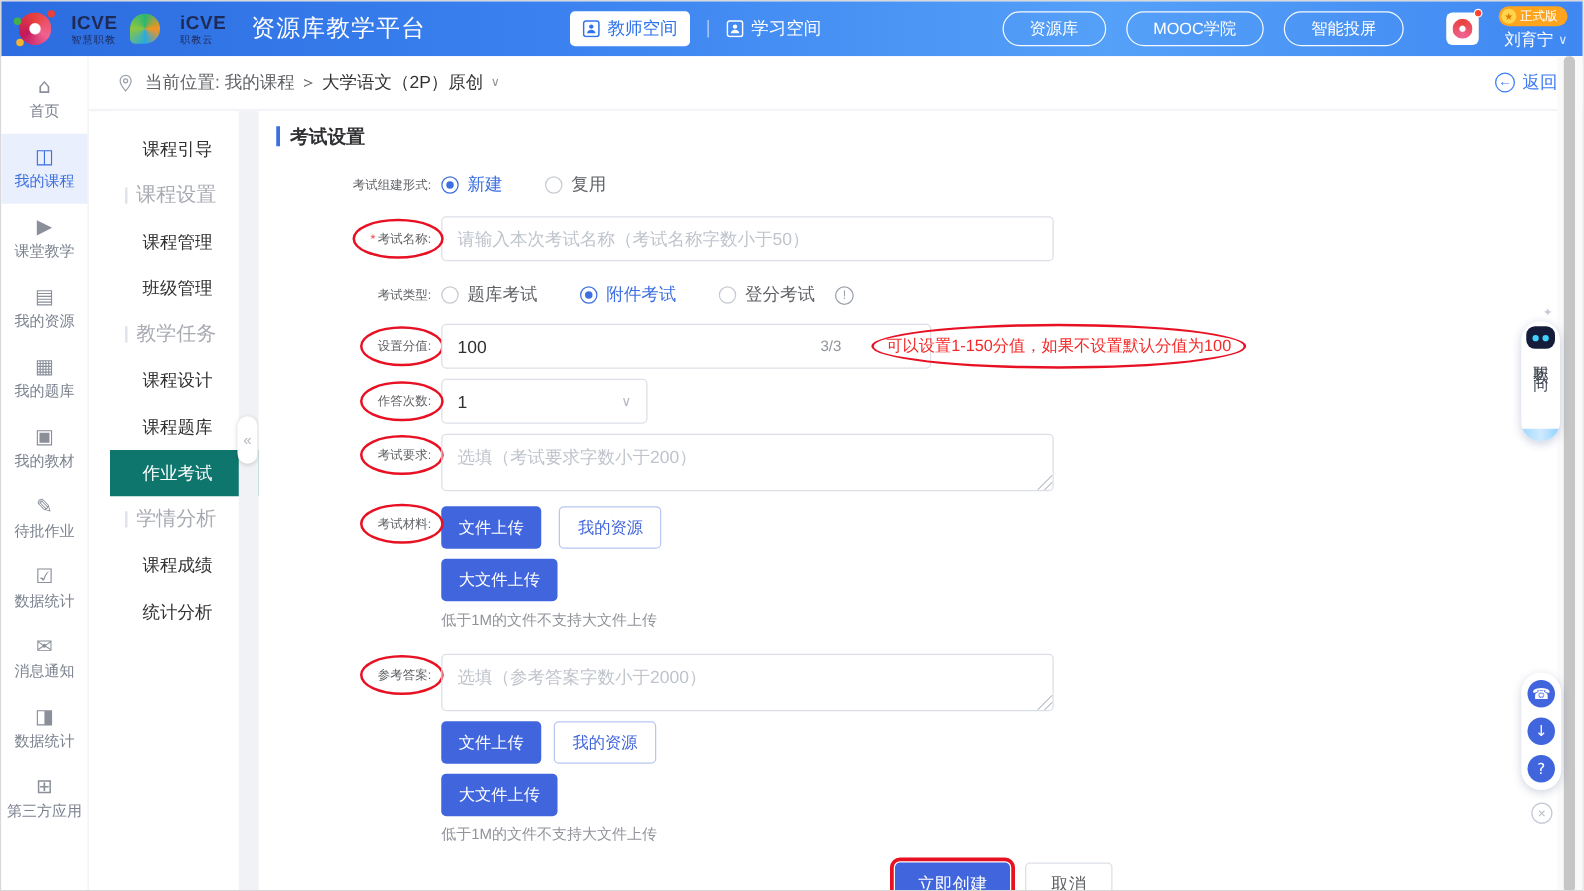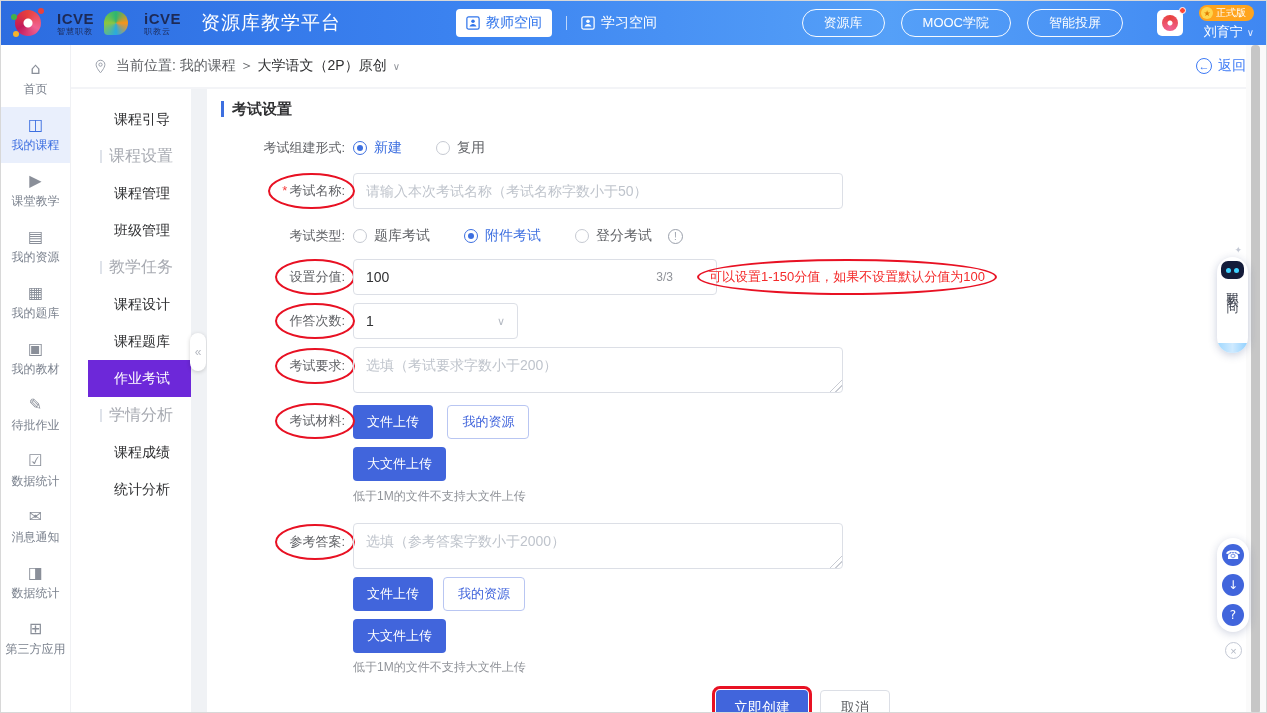--- a/index.html
+++ b/index.html
@@ -70,36 +70,36 @@
     font-size:14px; cursor:pointer; }
   .back-circ { width:16px; height:16px; border:1px solid #3d7af5; border-radius:50%; font-size:11px;
     display:flex; align-items:center; justify-content:center; line-height:1; }
 
   
   .course-menu { position:absolute; left:87px; top:88px; width:120px; height:625px; background:#fff; padding-top:12px; }
   .cm-item { height:37px; display:flex; align-items:center; padding-left:26px; font-size:14px;
     color:#303133; cursor:pointer; }
   .cm-section { height:37px; display:flex; align-items:center; padding-left:12px; font-size:16px; color:#a8abb2; }
   .cm-section .bar { display:inline-block; width:2px; height:13px; background:#dfe3ea; margin-right:7px; }
-  .cm-item.active { background:#6d28d9; color:#fff; }
+  .cm-item.active { background:#0f766e; color:#fff; }
 
   .gutter { position:absolute; left:190px; top:88px; width:16px; height:625px; background:#f0f2f5; }
   .collapse-handle { position:absolute; left:-1px; top:244px; width:16px; height:38px; background:#fff;
     border-radius:8px; box-shadow:0 1px 4px rgba(0,0,0,.18); display:flex; align-items:center;
     justify-content:center; color:#b6bac2; font-size:12px; cursor:pointer; }
 
   
   .main { position:absolute; left:206px; top:88px; width:1041px; height:625px; background:#fff;
     padding:10px 0 0 14px; }
   .form-title { display:flex; align-items:center; height:20px;text-align:center; }
   .form-title .vbar { width:3px; height:16px; background:#3d6fe0; margin-right:8px; }
   .form-title .txt { font-size:15px; color:#303133; font-weight:bold; }
 
   .frow { display:flex; align-items:center; }
-  .flabel { width:124px; text-align:right; font-size:13px; color:#606266; flex:0 0 124px; margin-right:8px; }
+  .flabel { width:124px; text-align:right; font-size:10px; color:#606266; flex:0 0 124px; margin-right:8px; }
   .flabel .req { color:#f53f3f; margin-right:2px; }
   .circled { position:relative; display:inline-block; }
   .circled::after { content:""; position:absolute; left:-14px; right:-10px; top:-9px; bottom:-9px;
     border:2px solid #e81123; border-radius:50%; pointer-events:none; }
   .circled-wide { position:relative; display:inline-block; }
   .circled-wide::after { content:""; position:absolute; left:-12px; right:-12px; top:-9px; bottom:-9px;
     border:2px solid #e81123; border-radius:50%; pointer-events:none; }
 
   .radio { display:flex; align-items:center; gap:7px; margin-right:34px; cursor:pointer; font-size:14px; color:#606266; }
   .rdot { width:14px; height:14px; border-radius:50%; border:1px solid #c6cad2; background:#fff; position:relative; }
@@ -108,21 +108,21 @@
     border-radius:50%; background:#3d6fe0; }
   .radio.sel .rlabel { color:#3d6fe0; }
   .info-circ { width:15px; height:15px; border:1px solid #9aa0ab; border-radius:50%; color:#9aa0ab;
     font-size:10px; display:flex; align-items:center; justify-content:center; margin-left:-18px; }
 
   .tinput { height:36px; border:1px solid #dcdfe6; border-radius:4px; font-size:14px; color:#303133;
     padding:0 12px; outline:none; font-family:inherit; background:#fff; }
   .tinput::placeholder { color:#bfc4cc; }
   .name-input { width:490px; }
   .score-wrap { position:relative; width:330px; }
-  .score-input { width:364px; padding-right:42px; }
+  .score-input { width:392px; padding-right:42px; }
   .counter { position:absolute; right:10px; top:11px; font-size:12px; color:#909399; }
   .hint-red { font-size:13px; color:#f42a2a; margin-left:26px; white-space:nowrap; }
 
   .fselect { width:165px; height:36px; border:1px solid #dcdfe6; border-radius:4px; display:flex;
     align-items:center; padding:0 12px; font-size:14px; color:#303133; cursor:pointer; background:#fff; }
   .fselect .chev { margin-left:auto; color:#b4b9c2; font-size:11px; }
 
   .tarea { width:490px; height:46px; border:1px solid #dcdfe6; border-radius:4px; font-size:14px;
     padding:9px 12px; resize:none; outline:none; color:#303133; font-family:inherit; position:relative;
     background:

